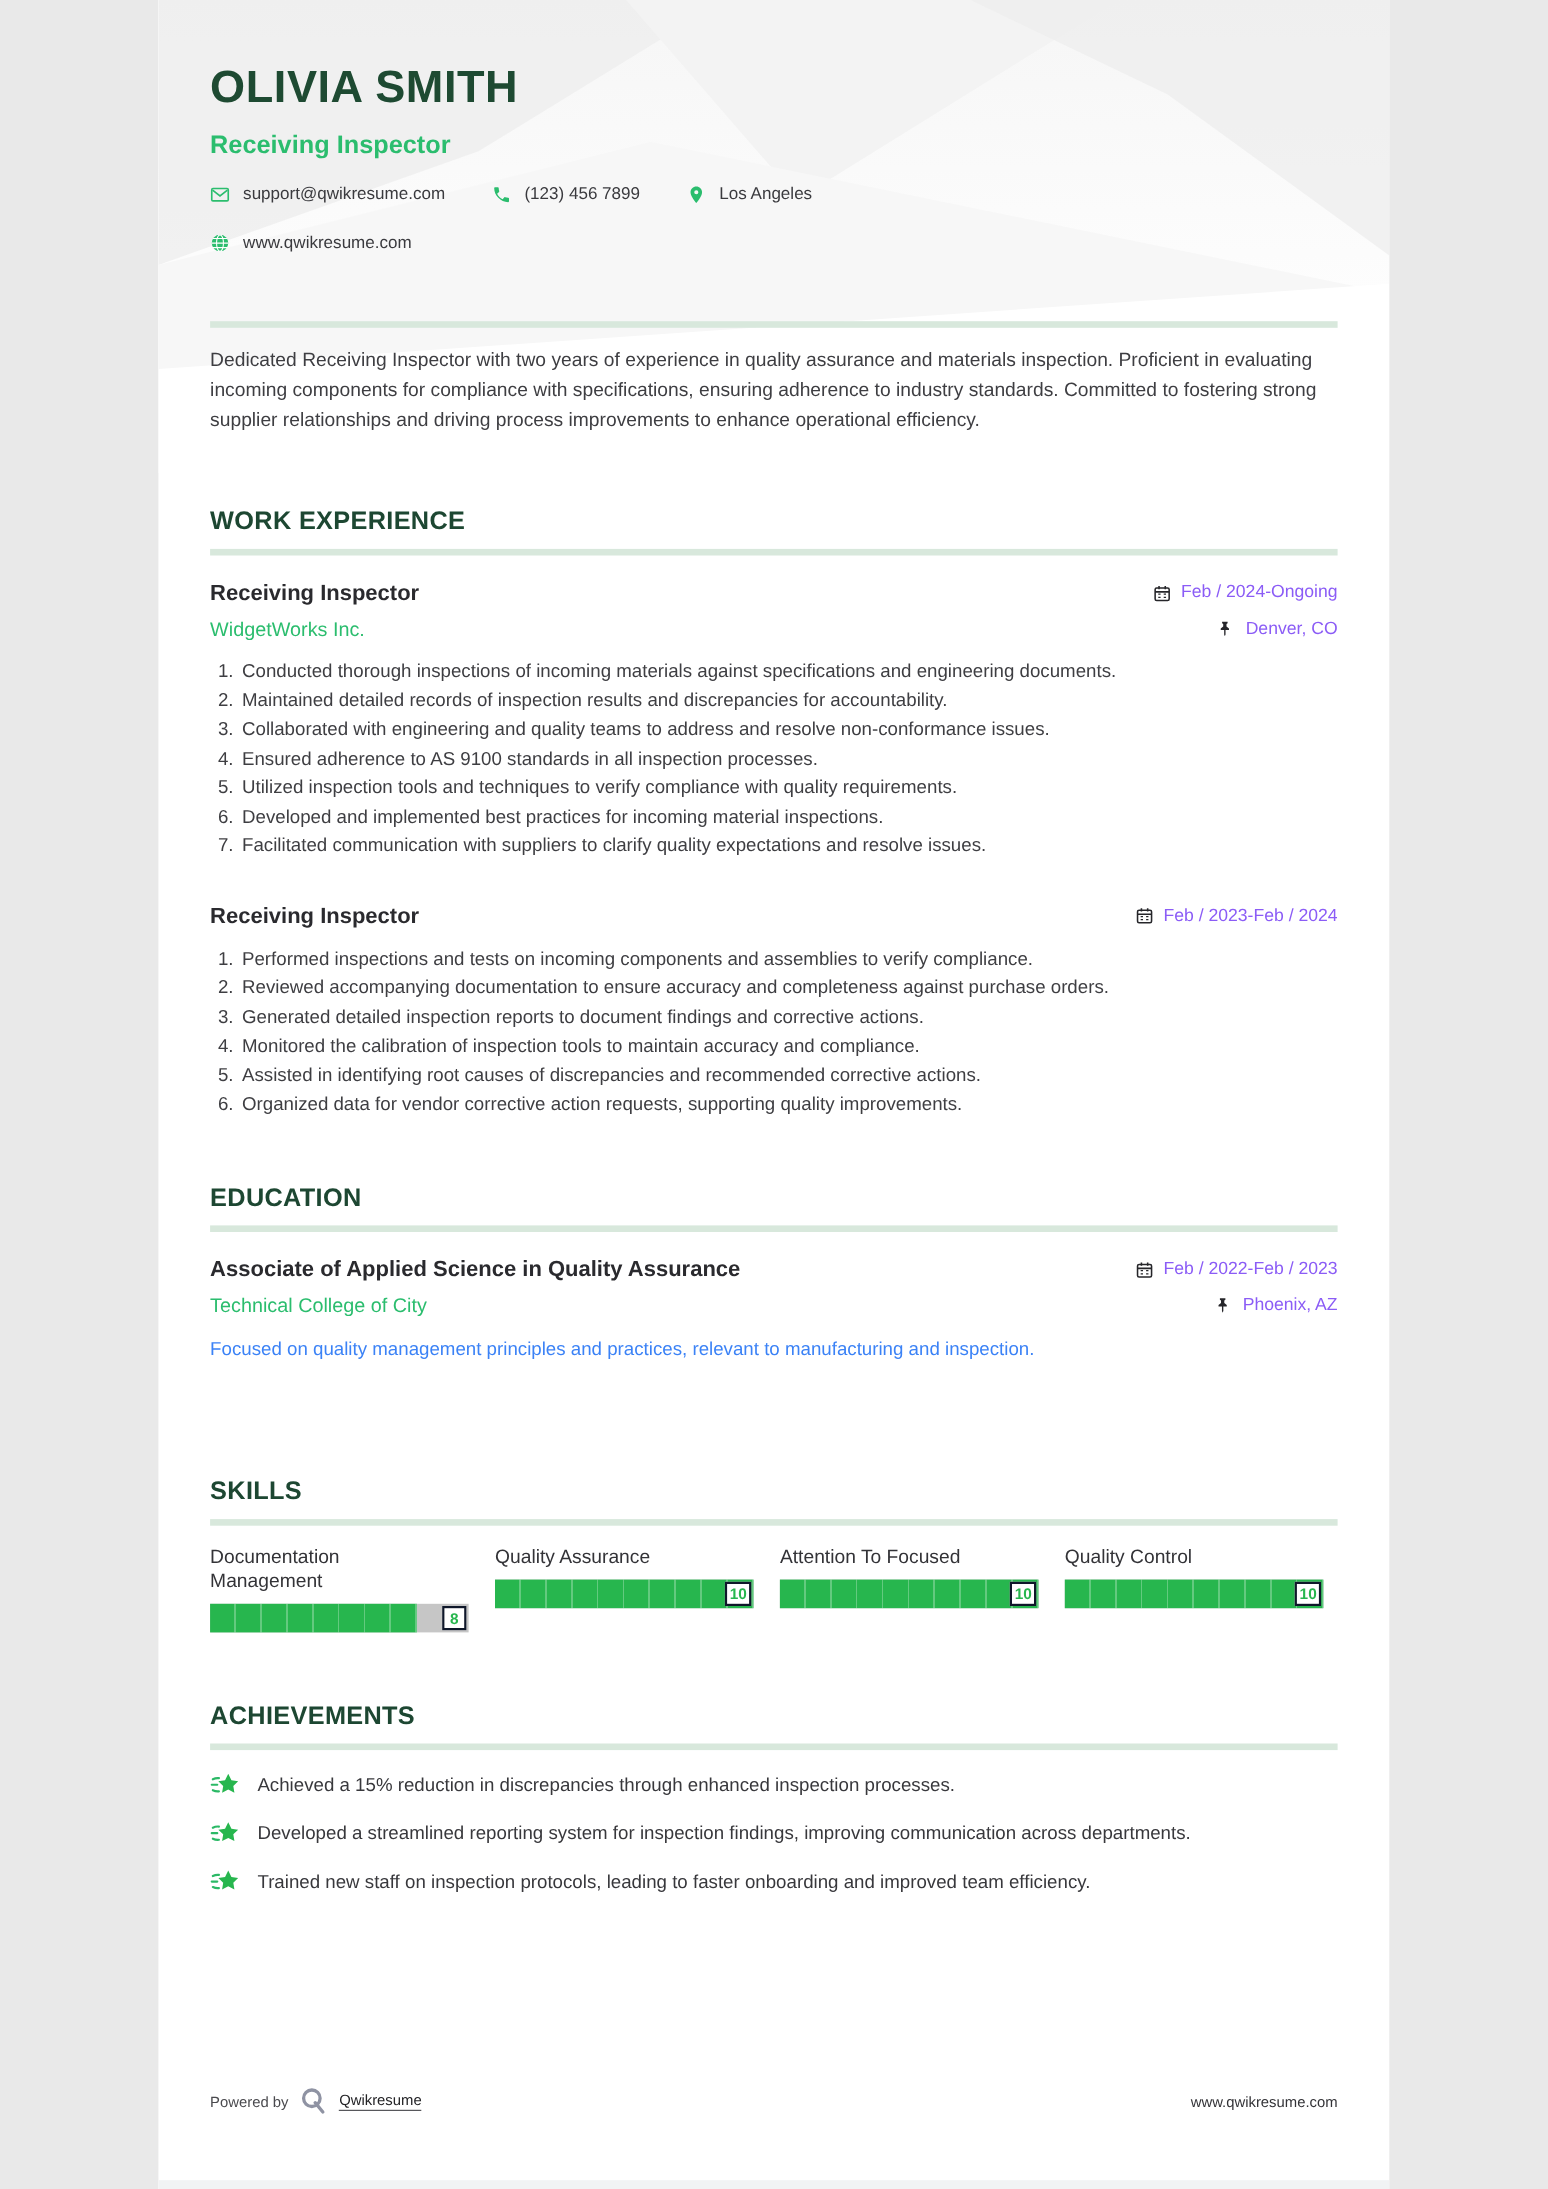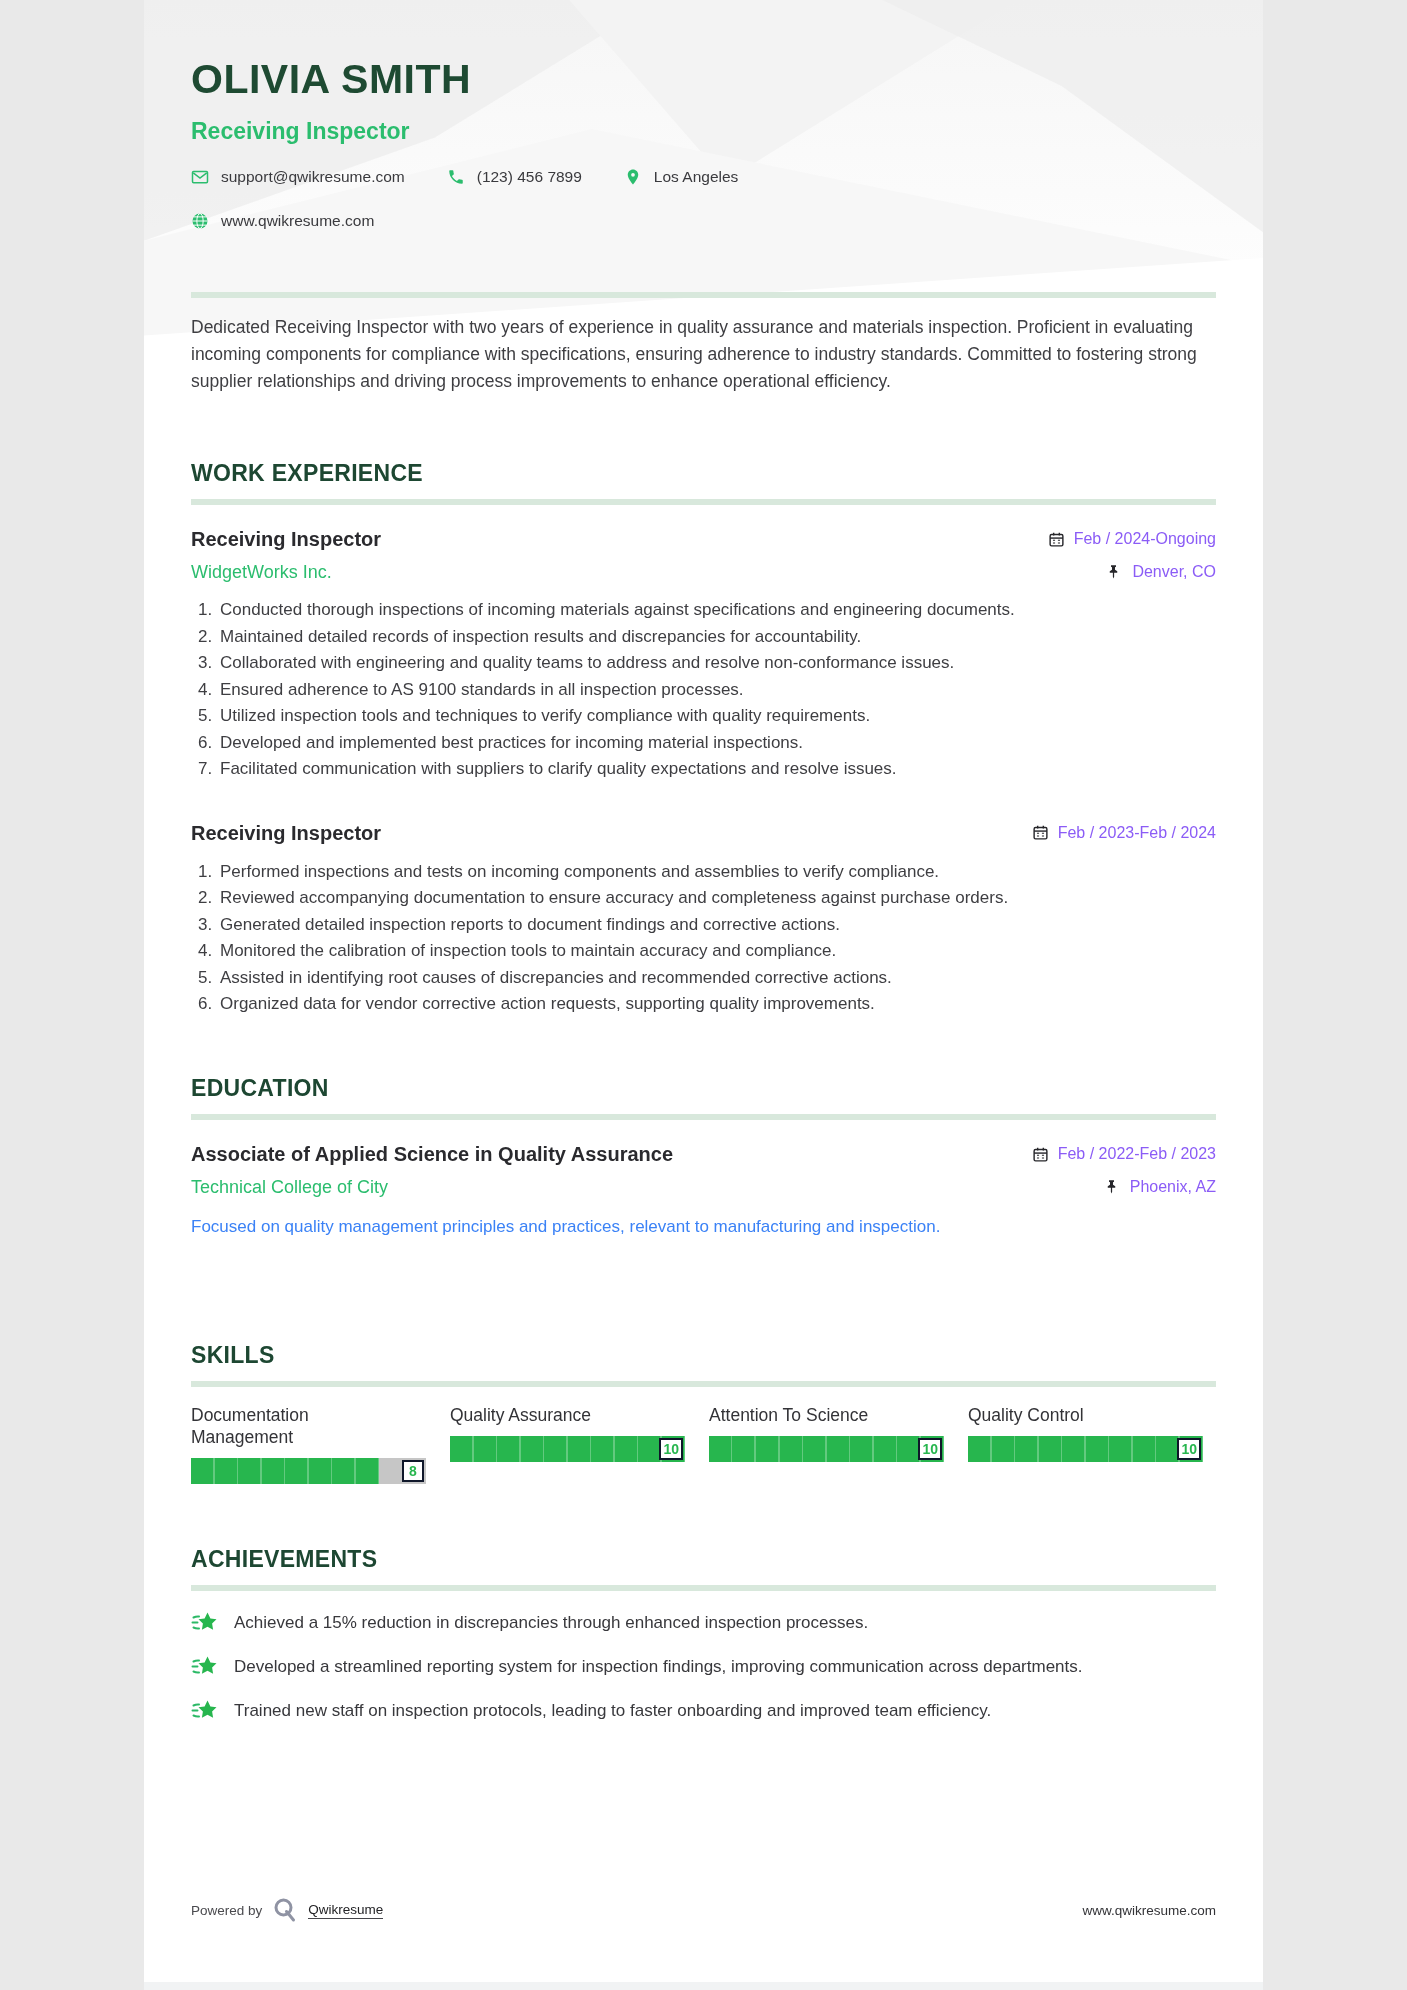--- a/index.html
+++ b/index.html
@@ -286,21 +286,21 @@
 
       <div class="skill">
         <div class="skill-name">Quality Assurance</div>
         <div class="skill-bar">
           <div class="skill-fill" style="width: 100%;"></div>
           <div class="skill-badge">10</div>
         </div>
       </div>
 
       <div class="skill">
-        <div class="skill-name">Attention To Science</div>
+        <div class="skill-name">Attention To Focused</div>
         <div class="skill-bar">
           <div class="skill-fill" style="width: 100%;"></div>
           <div class="skill-badge">10</div>
         </div>
       </div>
 
       <div class="skill">
         <div class="skill-name">Quality Control</div>
         <div class="skill-bar">
           <div class="skill-fill" style="width: 100%;"></div>

